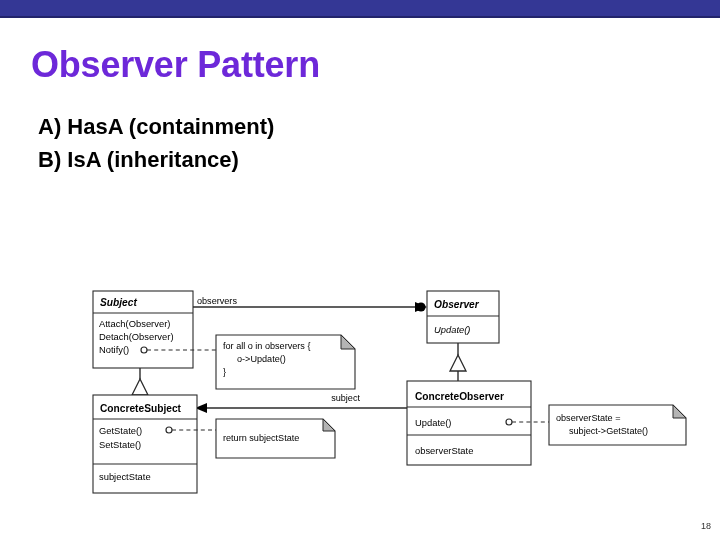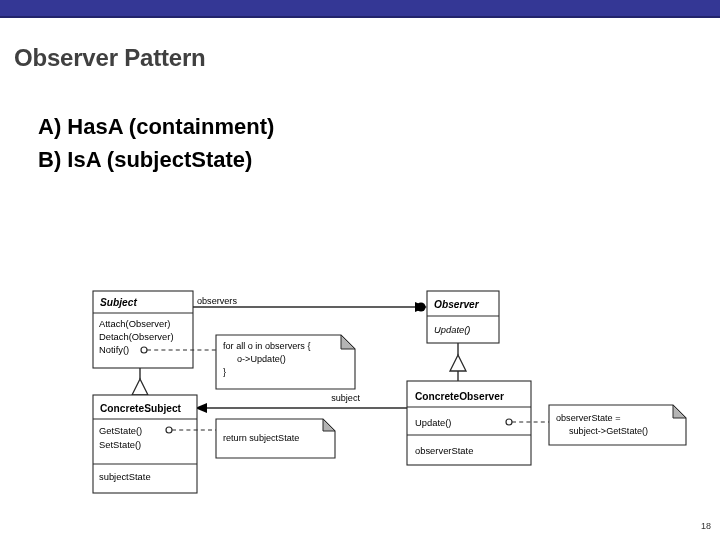--- a/index.html
+++ b/index.html
@@ -22,26 +22,26 @@
     left: 0; top: 0;
     width: 720px;
     height: 18px;
     background: #343795;
     border-bottom: 2px solid #22246b;
     box-sizing: border-box;
   }
 
   #slide-title {
     position: absolute;
-    left: 14px;
+    left: 31px;
     top: 44px;
-    font-size: 24px;
+    font-size: 36px;
     font-weight: bold;
     letter-spacing: -0.2px;
-    color: #404040;
+    color: #6d28d9;
     white-space: nowrap;
   }
 
   .bullet {
     position: absolute;
     left: 38px;
     font-size: 22px;
     font-weight: bold;
     color: #000000;
     white-space: nowrap;
@@ -139,21 +139,21 @@
 </style>
 </head>
 <body>
 
 <div id="top-bar"></div>
 
 <div id="slide-title">Observer Pattern</div>
 
 <div class="bullet" id="bullet-0">A) HasA (containment)</div>
 
-<div class="bullet" id="bullet-1">B) IsA (subjectState)</div>
+<div class="bullet" id="bullet-1">B) IsA (inheritance)</div>
 
 <div id="page-number">18</div>
 
 <div id="diagram">
 <svg width="620" height="230" viewBox="0 0 620 230" xmlns="http://www.w3.org/2000/svg">
 
   <g>
     <line class="link" x1="108" y1="24" x2="330" y2="24"></line>
     <polygon class="solidfill" points="330,19 342,24 330,29"></polygon>
     <circle class="solidfill" cx="336" cy="24" r="4.6"></circle>

